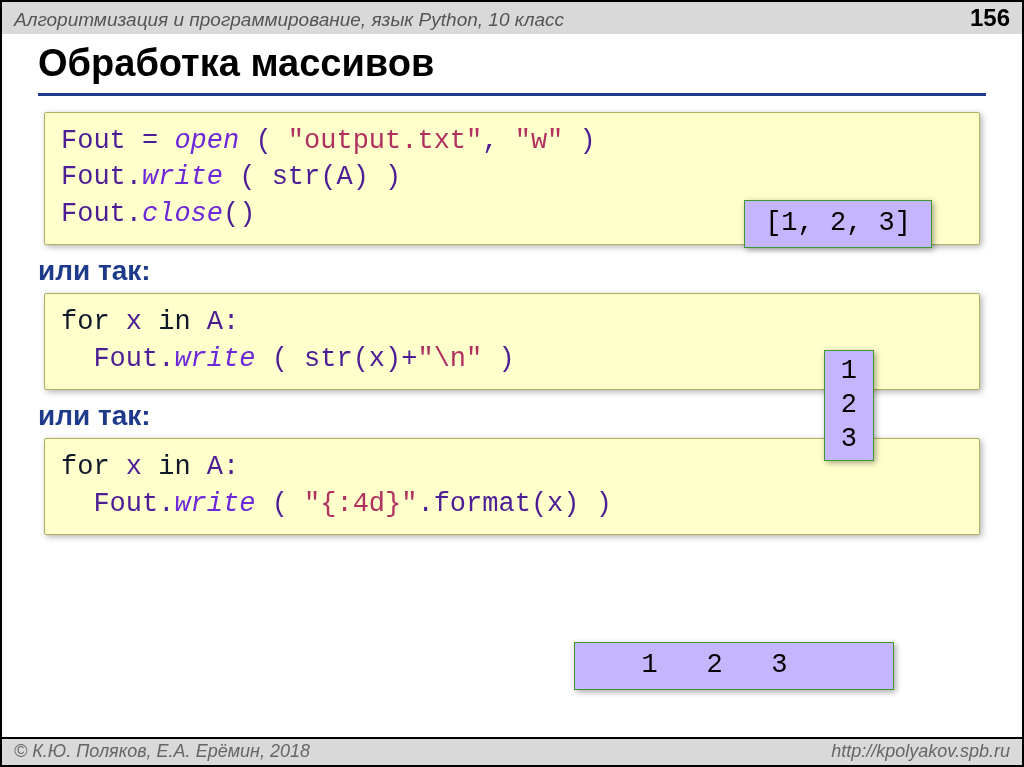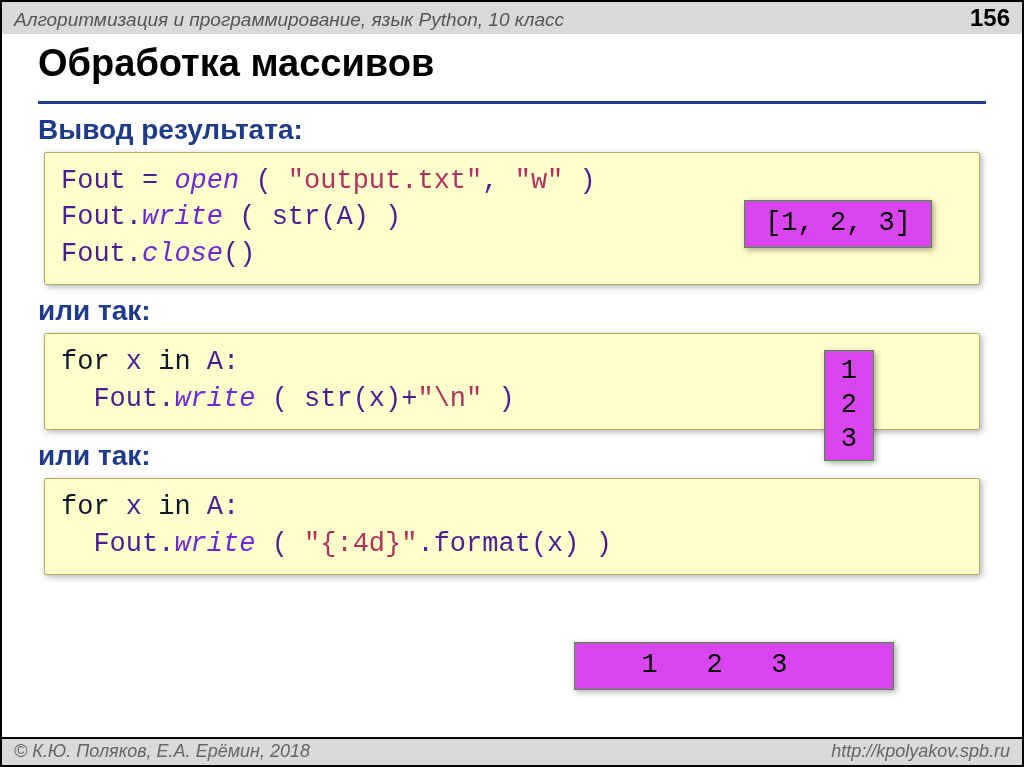--- a/index.html
+++ b/index.html
@@ -20,23 +20,23 @@
     justify-content: space-between;
     align-items: baseline;
     gap: 32px;
   }
   .header .page-num { font-weight: bold; color: #000; font-size: 24px; font-style: normal; }
   .content { padding: 8px 36px 0 36px; }
   h1 {
     font-size: 38px;
     font-weight: bold;
     color: #000;
-    padding-bottom: 16px;
+    padding-bottom: 8px;
     border-bottom: 3px solid #1e3a8a;
-    margin-bottom: 10px;
+    margin-bottom: 16px;
   }
   h2 {
     font-size: 28px;
     font-weight: bold;
     color: #1e3a8a;
     margin: 4px 0 6px 0;
   }
   .code-block {
     background: #ffffcc;
     border: 1px solid #b0b060;
@@ -49,21 +49,21 @@
     line-height: 1.35;
     position: relative;
     white-space: pre;
   }
   .kw   { color: #0f172a; }  
   .fn   { color: #6d28d9; font-style: italic; }  
   .str  { color: #b03060; }  
   .plain{ color: #4c1d95; }
 
   .output-box {
-    background: #d946ef;
+    background: #c4b5fd;
     border: 1px solid #3a9a2f;
     box-shadow: 2px 2px 6px rgba(0,0,0,0.35);
     font-family: "Courier New", monospace;
     font-size: 27px;
     color: #000;
     position: absolute;
     white-space: pre;
     line-height: 1.25;
   }
   .out1 { padding: 6px 20px; right: 90px; top: 198px; }
@@ -88,21 +88,20 @@
 <body>
 
 <div class="header">
   <span>Алгоритмизация и программирование, язык Python, 10 класс</span>
   <span class="page-num">156</span>
 </div>
 
 <div class="content">
   <h1>Обработка массивов</h1>
 
-  <h2>Вывод результата:</h2>
   <div class="code-block"><span class="plain">Fout</span><span class="plain"> = </span><span class="fn">open</span><span class="plain"> ( </span><span class="str">"output.txt"</span><span class="plain">, </span><span class="str">"w"</span><span class="plain"> )</span>
 <span class="plain">Fout.</span><span class="fn">write</span><span class="plain"> ( str(A) )</span>
 <span class="plain">Fout.</span><span class="fn">close</span><span class="plain">()</span></div>
 
   <h2>или так:</h2>
   <div class="code-block"><span class="kw">for</span><span class="plain"> x </span><span class="kw">in</span><span class="plain"> A:</span>
 <span class="plain">  Fout.</span><span class="fn">write</span><span class="plain"> ( str(x)+</span><span class="str">"\n"</span><span class="plain"> )</span></div>
 
   <h2>или так:</h2>
   <div class="code-block"><span class="kw">for</span><span class="plain"> x </span><span class="kw">in</span><span class="plain"> A:</span>

